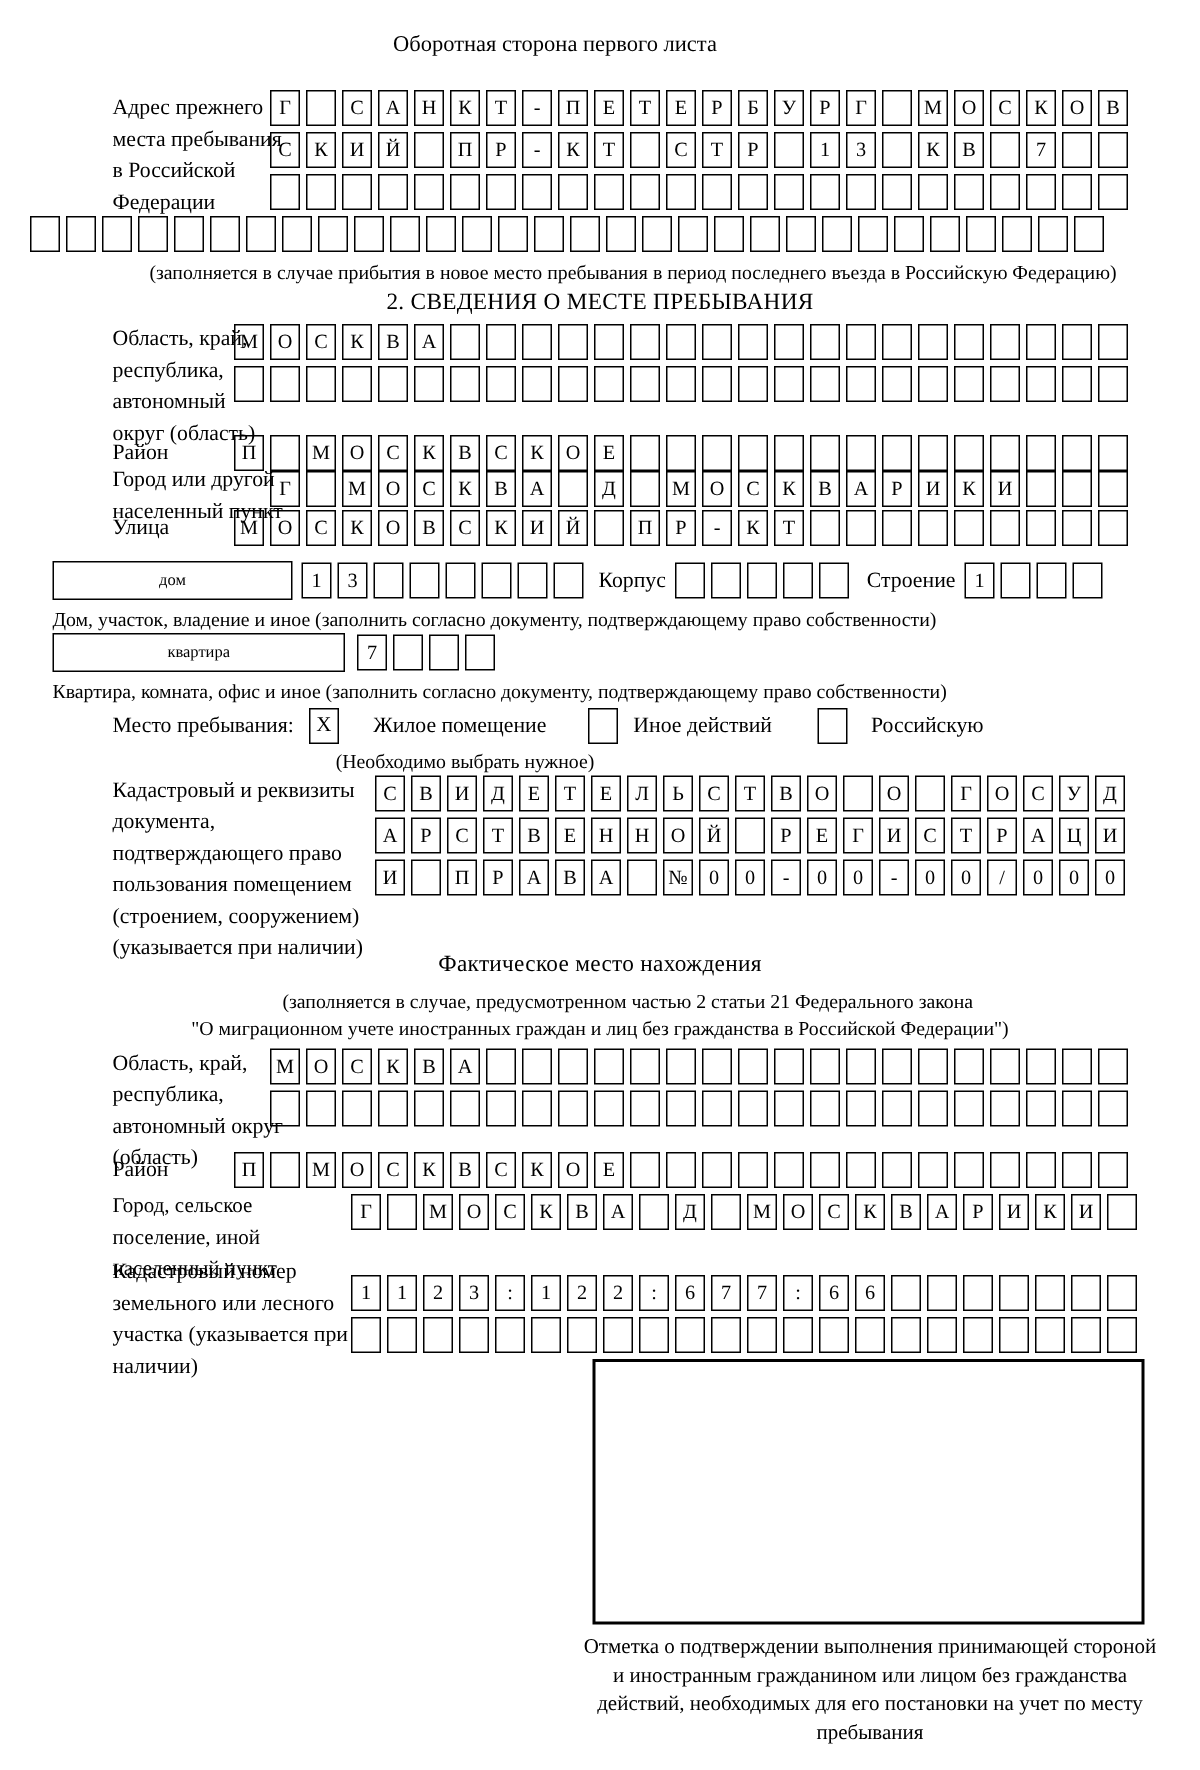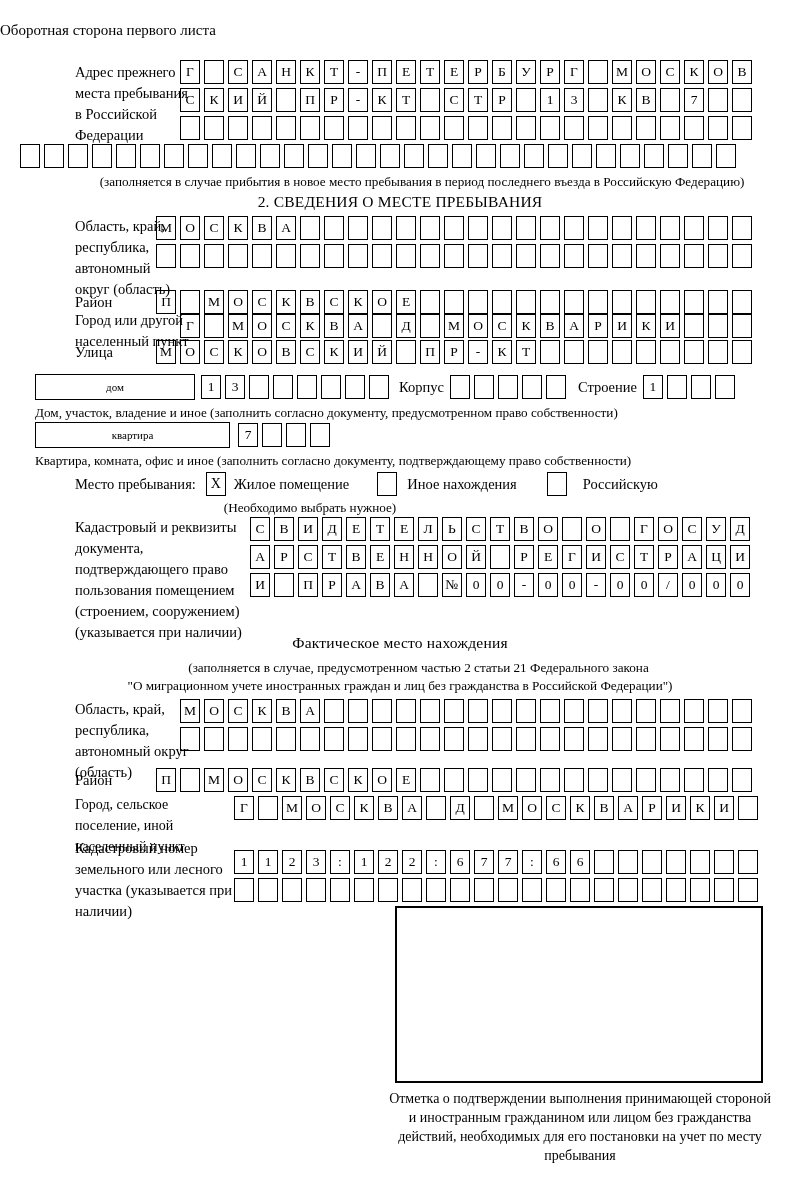--- a/index.html
+++ b/index.html
@@ -42,21 +42,21 @@
   .mark-box { border:2px solid #000; background:#fff; }
 
   .title-note { font-size:15px; }
   .heading { font-size:15.5px; letter-spacing:0.2px; }
 </style>
 </head>
 <body>
 
 <div class="page">
 
-  <div class="abs title-note" style="top:22px; left:0; width:740px; text-align:left;">Оборотная сторона первого листа</div>
+  <div class="abs title-note" style="top:22px; left:0; width:740px; text-align:center;">Оборотная сторона первого листа</div>
 
   <div class="abs lbl" style="top:62px; left:75px; width:118px;">Адрес прежнего места пребывания в Российской Федерации</div>
   <div class="abs cells" style="top:60px; left:180px;">
       <span class="cell">Г</span>
       <span class="cell"></span>
       <span class="cell">С</span>
       <span class="cell">А</span>
       <span class="cell">Н</span>
       <span class="cell">К</span>
       <span class="cell">Т</span>
@@ -329,39 +329,39 @@
         <span class="cell"></span>
       </span>
     <span class="lbl" style="margin:0 6px 0 12px;">Строение</span>
     <span class="cells">
         <span class="cell">1</span>
         <span class="cell"></span>
         <span class="cell"></span>
         <span class="cell"></span>
       </span>
   </div>
-  <div class="abs lbl-sm" style="top:404px; left:35px;">Дом, участок, владение и иное (заполнить согласно документу, предусмотренном право собственности)</div>
+  <div class="abs lbl-sm" style="top:404px; left:35px;">Дом, участок, владение и иное (заполнить согласно документу, подтверждающему право собственности)</div>
 
   <div class="abs inline-row" style="top:422px; left:35px;">
     <span class="widebox" style="width:195px;">квартира</span>
     <span class="cells" style="margin-left:8px;">
         <span class="cell">7</span>
         <span class="cell"></span>
         <span class="cell"></span>
         <span class="cell"></span>
       </span>
   </div>
   <div class="abs lbl-sm" style="top:452px; left:35px;">Квартира, комната, офис и иное (заполнить согласно документу, подтверждающему право собственности)</div>
 
   <div class="abs inline-row" style="top:472px; left:75px;">
     <span class="lbl">Место пребывания:</span>
     <span class="checkbox" style="margin-left:10px;">X</span>
-    <span class="lbl" style="margin-left:8px;">Жилое помещение</span>
+    <span class="lbl" style="margin-left:23px;">Жилое помещение</span>
     <span class="checkbox" style="margin-left:28px;"></span>
-    <span class="lbl" style="margin-left:10px;">Иное нахождения</span>
+    <span class="lbl" style="margin-left:10px;">Иное действий</span>
     <span class="checkbox" style="margin-left:30px;"></span>
     <span class="lbl" style="margin-left:16px;">Российскую</span>
   </div>
   <div class="abs lbl-sm center" style="top:499px; left:75px; width:470px;">(Необходимо выбрать нужное)</div>
 
   <div class="abs lbl" style="top:517px; left:75px; width:176px;">Кадастровый и реквизиты документа, подтверждающего право пользования помещением (строением, сооружением) (указывается при наличии)</div>
   <div class="abs cells" style="top:517px; left:250px;">
       <span class="cell">С</span>
       <span class="cell">В</span>
       <span class="cell">И</span>

